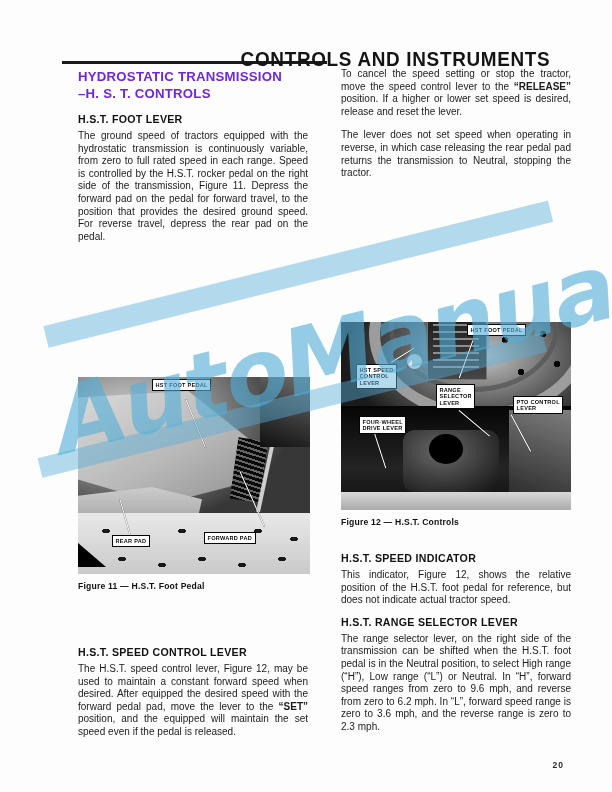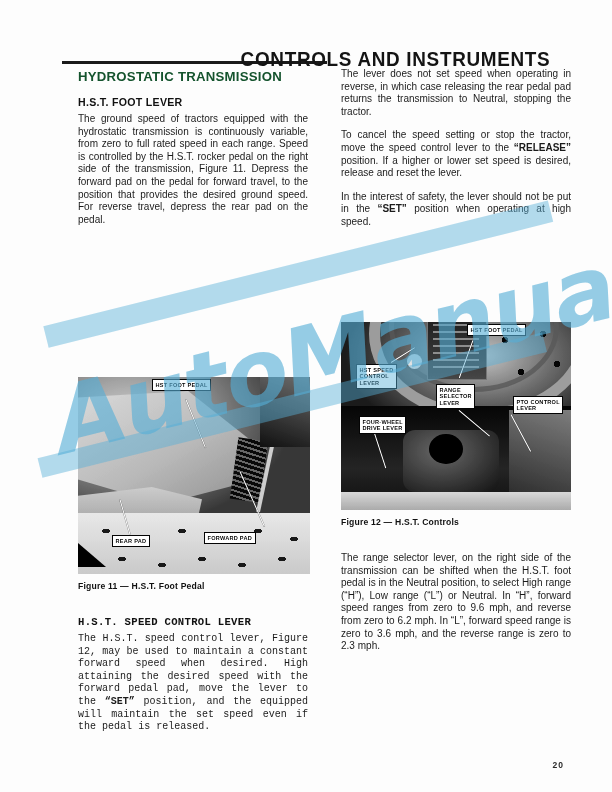--- a/index.html
+++ b/index.html
@@ -60,21 +60,21 @@
   }
   .col-left  { left: 78px;  top: 68px; }
   .col-right { left: 341px; top: 68px; }
 
   .maintitle {
     font-size: 13.2px;
     font-weight: bold;
     line-height: 17px;
     letter-spacing: 0.25px;
     margin: 0 0 11px 0;
-    color: #14532d;
+    color: #6d28d9;
   }
   .maintitle .l2 { display: block; }
 
   h3.sub {
     font-size: 10.6px;
     font-weight: bold;
     letter-spacing: 0.3px;
     margin: 0 0 5px 0;
     color: #111;
   }
@@ -194,43 +194,48 @@
 
   <div class="header">
     <div class="header-rule"></div>
     <div class="header-title">CONTROLS AND INSTRUMENTS</div>
   </div>
 
   <div class="col col-left">
 
     <div class="maintitle">
       <span class="l1">HYDROSTATIC TRANSMISSION</span>
+      <span class="l2">–H. S. T. CONTROLS</span>
     </div>
 
     <div class="blk">
       <h3 class="sub">H.S.T. FOOT LEVER</h3>
       <p class="body">The ground speed of tractors equipped with the hydrostatic transmission is continuously variable, from zero to full rated speed in each range. Speed is controlled by the H.S.T. rocker pedal on the right side of the transmission, Figure 11. Depress the forward pad on the pedal for forward travel, to the position that provides the desired ground speed. For reverse travel, depress the rear pad on the pedal.</p>
     </div>
   </div>
 
-  <div class="col" style="left:78px; top:616px;font-family:Liberation Mono, monospace;">
+  <div class="col" style="left:78px; top:646px;">
     <div class="blk">
       <h3 class="sub">H.S.T. SPEED CONTROL LEVER</h3>
-      <p class="body"><span>The H.S.T. speed control lever, Figure 12, may be used to maintain a constant forward speed when desired. High attaining the desired speed with the forward pedal pad, move the lever to the </span><b>“SET”</b><span> position, and the equipped will maintain the set speed even if the pedal is released.</span></p>
+      <p class="body"><span>The H.S.T. speed control lever, Figure 12, may be used to maintain a constant forward speed when desired. After equipped the desired speed with the forward pedal pad, move the lever to the </span><b>“SET”</b><span> position, and the equipped will maintain the set speed even if the pedal is released.</span></p>
     </div>
   </div>
 
   <div class="col col-right">
+    <p class="body"><span>To cancel the speed setting or stop the tractor, move the speed control lever to the </span><b>“RELEASE”</b><span> position. If a higher or lower set speed is desired, release and reset the lever.</span></p>
     <p class="body">The lever does not set speed when operating in reverse, in which case releasing the rear pedal pad returns the transmission to Neutral, stopping the tractor.</p>
-    <p class="body"><span>To cancel the speed setting or stop the tractor, move the speed control lever to the </span><b>“RELEASE”</b><span> position. If a higher or lower set speed is desired, release and reset the lever.</span></p>
-    <p class="body"><span>In the interest of safety, the lever should not be put in the </span><b>“SET”</b><span> position when operating at high speed.</span></p>
   </div>
 
   <div class="col" style="left:341px; top:552px;">
+    <div class="blk tight">
+      <h3 class="sub">H.S.T. SPEED INDICATOR</h3>
+      <p class="body">This indicator, Figure 12, shows the relative position of the H.S.T. foot pedal for reference, but does not indicate actual tractor speed.</p>
+    </div>
     <div class="blk">
+      <h3 class="sub">H.S.T. RANGE SELECTOR LEVER</h3>
       <p class="body">The range selector lever, on the right side of the transmission can be shifted when the H.S.T. foot pedal is in the Neutral position, to select High range (“H”), Low range (“L”) or Neutral. In “H”, forward speed ranges from zero to 9.6 mph, and reverse from zero to 6.2 mph. In “L”, forward speed range is zero to 3.6 mph, and the reverse range is zero to 2.3 mph.</p>
     </div>
   </div>
 
   <div class="figure" id="fig11">
     <div class="photo">
 
       <div class="ph-base" style="background:
              radial-gradient(ellipse 70% 55% at 22% 20%, #c9c9c6 0%, #8d8d8a 48%, #3f3f3e 100%),
              linear-gradient(160deg,#4a4a48 0%,#2b2b2a 100%);"></div>

